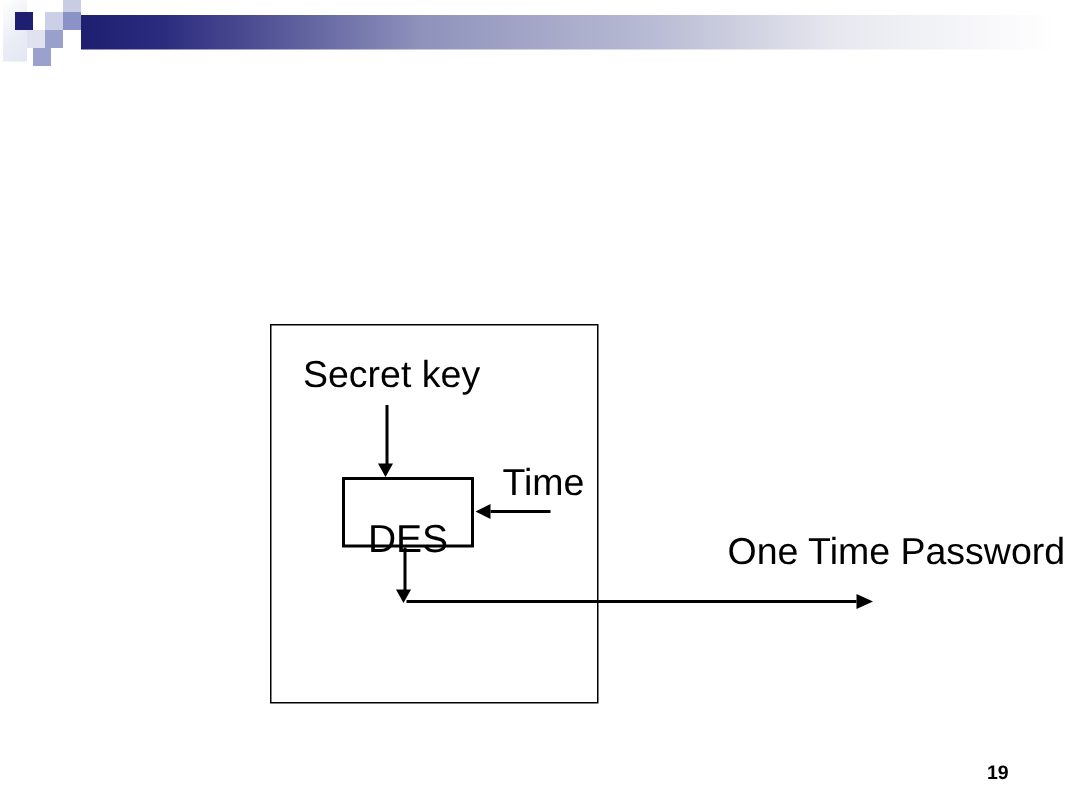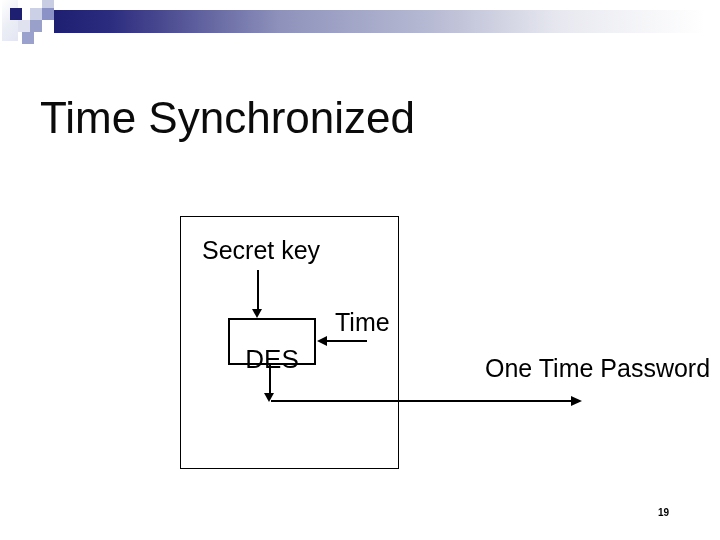--- a/index.html
+++ b/index.html
@@ -88,41 +88,40 @@
   #arrow-otp-line { left: 271px; top: 400px; width: 300px; height: 2px; }
   #arrow-otp-head {
     left: 571px; top: 396px;
     border-top: 5px solid transparent; border-bottom: 5px solid transparent;
     border-left: 11px solid #000;
   }
 
   
   #page-number {
     left: 658px; top: 507px;
-    font-size: 10px; font-weight: bold; color: #000;
+    font-size: 13px; font-weight: bold; color: #000;
   }
 </style>
 </head>
 <body>
 
 <div id="slide">
 
   <div class="abs" id="header-strip"></div>
   <div class="abs" id="header-bar"></div>
   <div>
     <div class="px-sq" style="left:10px; top:8px; width:12px; height:12px; background:#1f1f72;"></div>
     <div class="px-sq" style="left:42px; top:0; width:12px; height:8px; background:#c9cde3;"></div>
     <div class="px-sq" style="left:30px; top:8px; width:12px; height:12px; background:#ccd0e6;"></div>
     <div class="px-sq" style="left:42px; top:8px; width:12px; height:12px; background:#8a92c6;"></div>
     <div class="px-sq" style="left:18px; top:20px; width:12px; height:12px; background:#e0e2ef;"></div>
     <div class="px-sq" style="left:30px; top:20px; width:12px; height:12px; background:#99a1cb;"></div>
     <div class="px-sq" style="left:22px; top:32px; width:12px; height:12px; background:#9aa1cc;"></div>
   </div>
 
-  <div class="abs" id="page-title">Time Synchronized</div>
 
   <div>
     <div class="abs" id="outer-box"></div>
 
     <div class="abs serif" id="secret-key-label">Secret key</div>
 
     <div class="abs" id="des-box">
       <span class="serif label">DES</span>
     </div>
 

